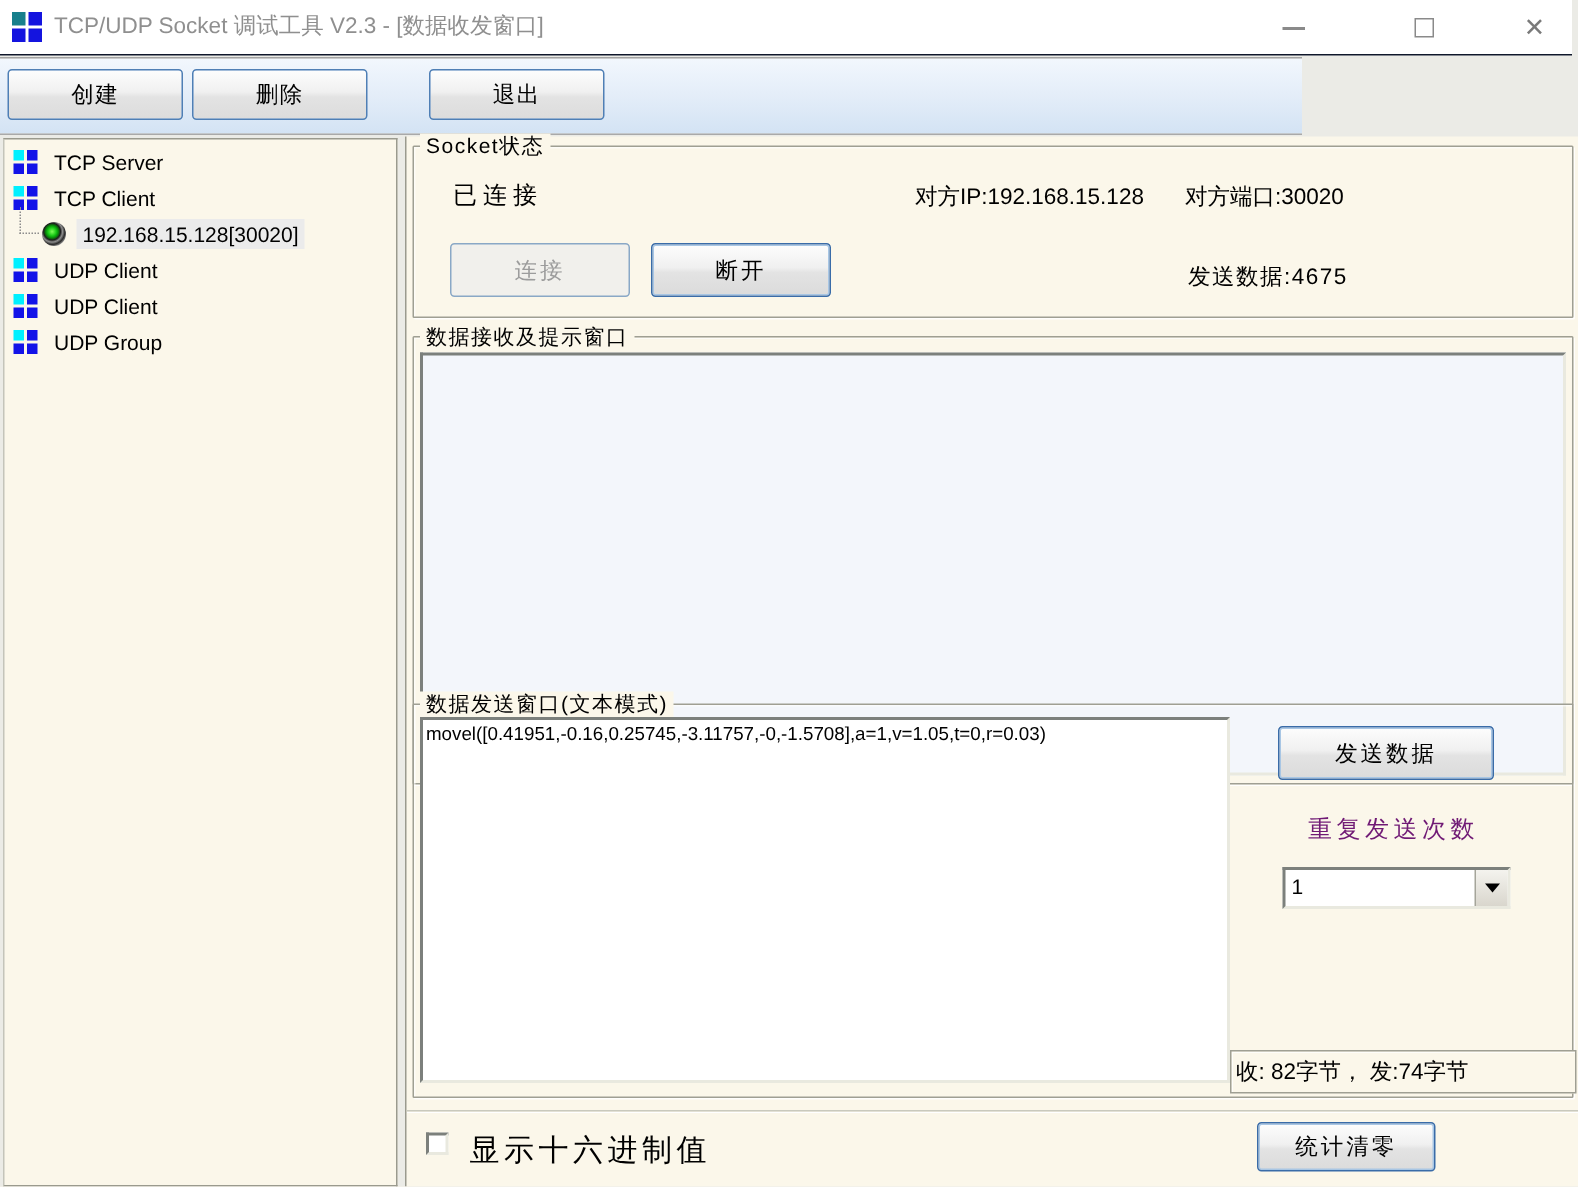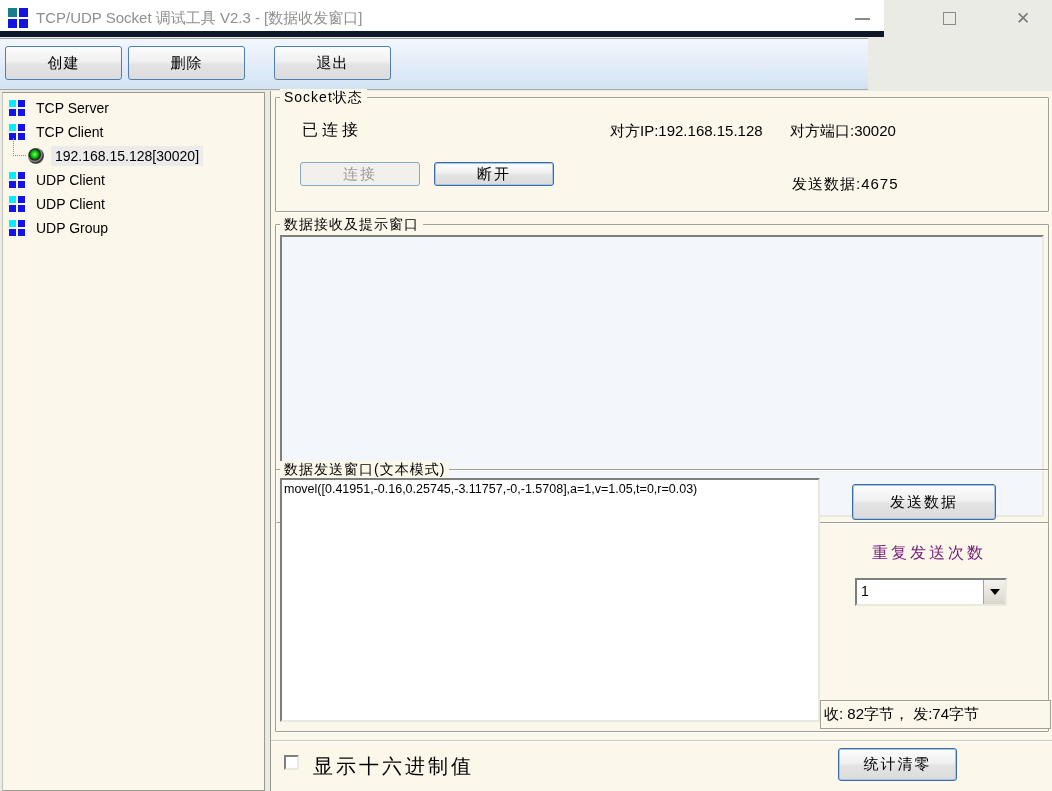--- a/index.html
+++ b/index.html
@@ -2,22 +2,22 @@
 <html><head>
 <meta charset="utf-8">
 <style>
   * { margin:0; padding:0; box-sizing:border-box; }
   html,body { width:1052px; height:791px; overflow:hidden; }
   body { font-family:"Liberation Sans", sans-serif; background:#ebebe6; position:relative; }
 
   #window { position:absolute; inset:0; width:1052px; height:791px; background:#ebebe6; }
 
   
-  .titlebar { position:absolute; left:0; top:0; width:884px; height:37px;
-    background:#ffffff; border-bottom:6px solid #0f172a; }
+  .titlebar { position:absolute; left:0; top:0; width:1048px; height:37px;
+    background:#ffffff; border-bottom:1px solid #0f172a; }
   .app-icon { position:absolute; left:8px; top:8px; width:20px; height:20px; }
   .app-icon i { position:absolute; width:9px; height:9px; background:#1414df; }
   .app-icon i:nth-child(1){ left:0; top:0; background:#177f8c; }
   .app-icon i:nth-child(2){ right:0; top:0; }
   .app-icon i:nth-child(3){ left:0; bottom:0; }
   .app-icon i:nth-child(4){ right:0; bottom:0; }
   .title-text { position:absolute; left:36px; top:0; line-height:36px;
     font-size:15px; color:#8f8f8f; white-space:nowrap; }
   .win-btn { position:absolute; top:0; width:48px; height:36px; display:flex;
     align-items:center; justify-content:center; color:#7a7a7a; }
@@ -31,21 +31,21 @@
   .toolbar { position:absolute; left:0; top:38px; width:868px; height:52px;
     background:linear-gradient(180deg,#f2f7fd 0%,#e2ecf8 55%,#d3e3f4 100%);
     border-top:1px solid #a3a3a3; border-bottom:1px solid #a9a9a9; }
   .tb-btn { position:absolute; top:7px; height:34px; width:117px;
     border:1px solid #4f7fb5; border-radius:3px;
     background:linear-gradient(180deg,#fdfdfd 0%,#f0f0f0 45%,#e3e3e3 55%,#dcdcdc 100%);
     font-size:15px; color:#000; font-family:inherit; letter-spacing:1px;
     display:flex; align-items:center; justify-content:center; cursor:default; }
   .tb-btn.b-create { left:5px; }
   .tb-btn.b-delete { left:128px; }
-  .tb-btn.b-exit   { left:274px; }
+  .tb-btn.b-exit   { left:286px; }
 
   
   .tree-panel { position:absolute; left:2px; top:92px; width:263px; height:699px;
     background:#fbf7ea; border:1px solid #9a9a8e; border-left-color:#c4c4ba; }
   .tree-list { position:absolute; left:0; top:3px; right:0; }
   .tree-row { position:relative; height:24px; display:flex; align-items:center; }
   .grid-icon { position:relative; width:16px; height:16px; margin-left:6px; flex:0 0 16px; }
   .grid-icon i { position:absolute; width:7px; height:7px; background:#1313e8; }
   .grid-icon i:nth-child(1){ left:0; top:0; background:#00f0ff; }
   .grid-icon i:nth-child(2){ right:0; top:0; }
@@ -73,21 +73,21 @@
   .g-socket  { left:4px; top:6px;   width:774px; height:115px; }
   .g-receive { left:4px; top:133px; width:774px; height:299px; }
   .g-send    { left:4px; top:378px; width:774px; height:263px; }
 
   .state-label { position:absolute; left:26px; top:22px; font-size:16px;
     letter-spacing:4px; color:#000; }
   .peer-ip   { position:absolute; left:334px; top:24px; font-size:15px; color:#000; }
   .peer-port { position:absolute; left:514px; top:24px; font-size:15px; color:#000; }
   .local-port{ position:absolute; left:516px; top:77px; font-size:15px; color:#000; letter-spacing:1px; }
 
-  .sq-btn { position:absolute; height:24px; width:120px; border:1px solid #4f7fb5;
+  .sq-btn { position:absolute; height:36px; width:120px; border:1px solid #4f7fb5;
     border-radius:3px; font-family:inherit; font-size:15px; letter-spacing:2px;
     background:linear-gradient(180deg,#fdfdfd 0%,#f0f0f0 45%,#e3e3e3 55%,#dbdbdb 100%);
     display:flex; align-items:center; justify-content:center; cursor:default; }
   .btn-connect { left:24px; top:64px; color:#9c9c9c; border-color:#8aa8c6;
     background:#f1f0ec; }
   .btn-disconnect { left:158px; top:64px; color:#000; border-color:#3a6ca8;
     box-shadow:inset 0 0 0 1px #a8c6e4; }
 
   .sunken { border-style:solid; border-width:2px;
     border-color:#7c807c #e9e9df #e9e9df #7c807c; }

